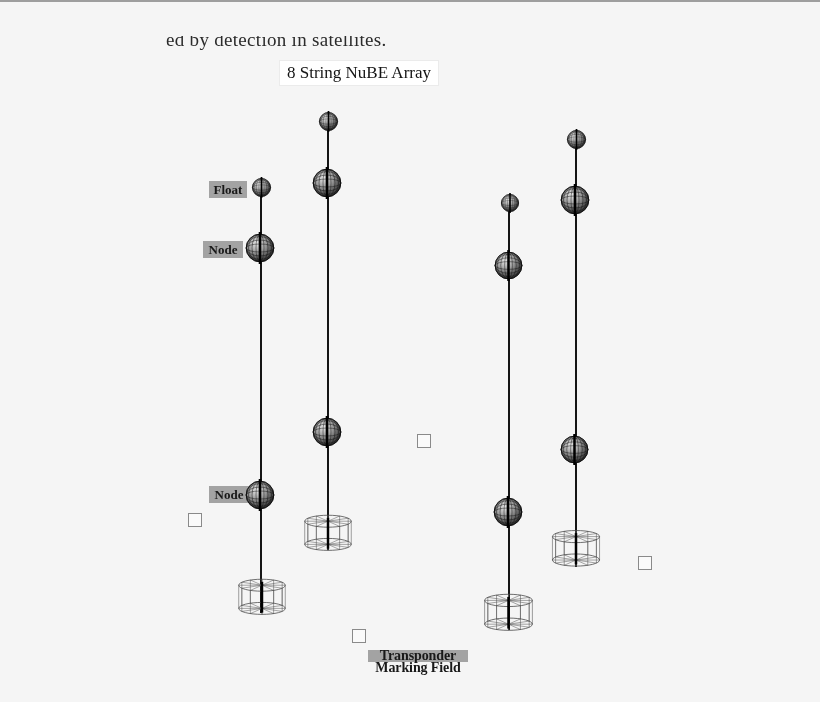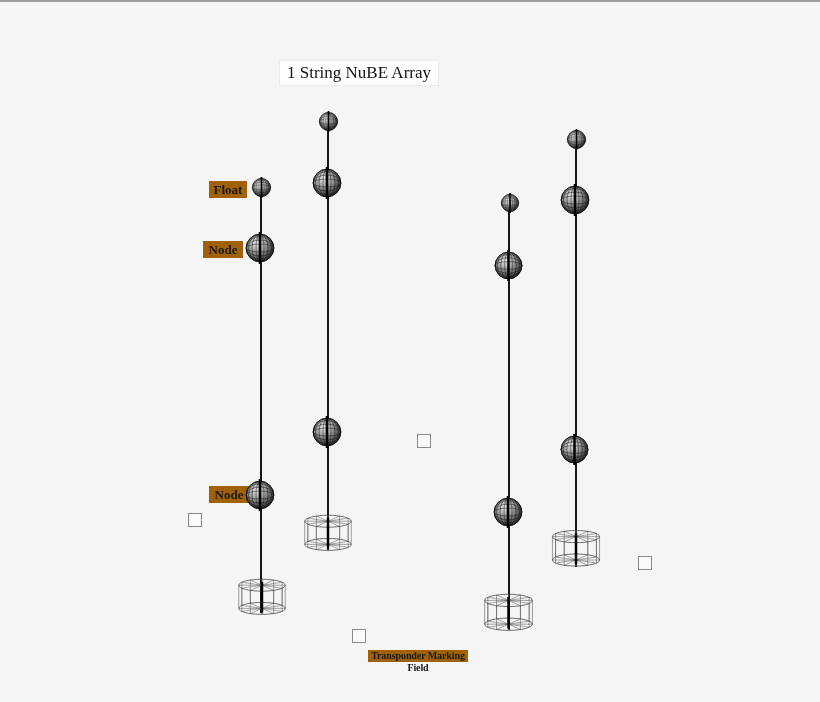--- a/index.html
+++ b/index.html
@@ -24,45 +24,48 @@
 
   
   #title{
     position:absolute;left:280px;top:61px;width:158px;height:24px;
     background:#fff;text-align:center;font-size:17px;line-height:24px;
     color:#141414;box-shadow:0 0 0 1px rgba(0,0,0,0.04);
   }
 
   
   .lbl{
-    position:absolute;background:#a16207;color:#191919;
+    position:absolute;background:#a3a3a3;color:#191919;
     font-weight:700;font-size:13px;text-align:center;
   }
   #lbl-float{left:209px;top:181px;width:38px;height:17px;line-height:17px;}
   #lbl-node-upper{left:203px;top:241px;width:40px;height:17px;line-height:17px;}
   #lbl-node-lower{left:209px;top:486px;width:40px;height:17px;line-height:17px;}
   #lbl-battery{left:189px;top:617px;width:70px;height:35px;line-height:17px;}
-  #lbl-transponder{left:368px;top:650px;width:100px;height:12px;line-height:12px;font-size:10px;letter-spacing:-.1px;}
+  #lbl-transponder{left:368px;top:650px;width:100px;height:12px;line-height:12px;font-size:14px;letter-spacing:-.1px;}
 
   .mline{position:absolute;width:2px;background:#151515;}
   .sq{
     position:absolute;width:12px;height:12px;
     border:1.5px solid #8a8a8a;background:#fafafa;
   }
   svg.shape{position:absolute;overflow:visible;}
   #defs-holder{position:absolute;width:0;height:0;}
 </style>
 </head>
 <body>
 
 <div id="stage">
   <div id="top-edge"></div>
 
-
-  <div id="title">1 String NuBE Array</div>
+  <div id="fragment-clip">
+    <span>ed by detection in satellites.</span>
+  </div>
+
+  <div id="title">8 String NuBE Array</div>
 
   <div class="lbl" id="lbl-float">Float</div>
   <div class="lbl" id="lbl-node-upper">Node</div>
   <div class="lbl" id="lbl-node-lower">Node</div>
   <div class="lbl" id="lbl-transponder">Transponder Marking Field</div>
 
   <svg id="defs-holder">
     <defs>
       <radialGradient id="sphereGrad" cx="38%" cy="32%" r="78%">
         <stop offset="0%" stop-color="#e6e6e6"></stop>

